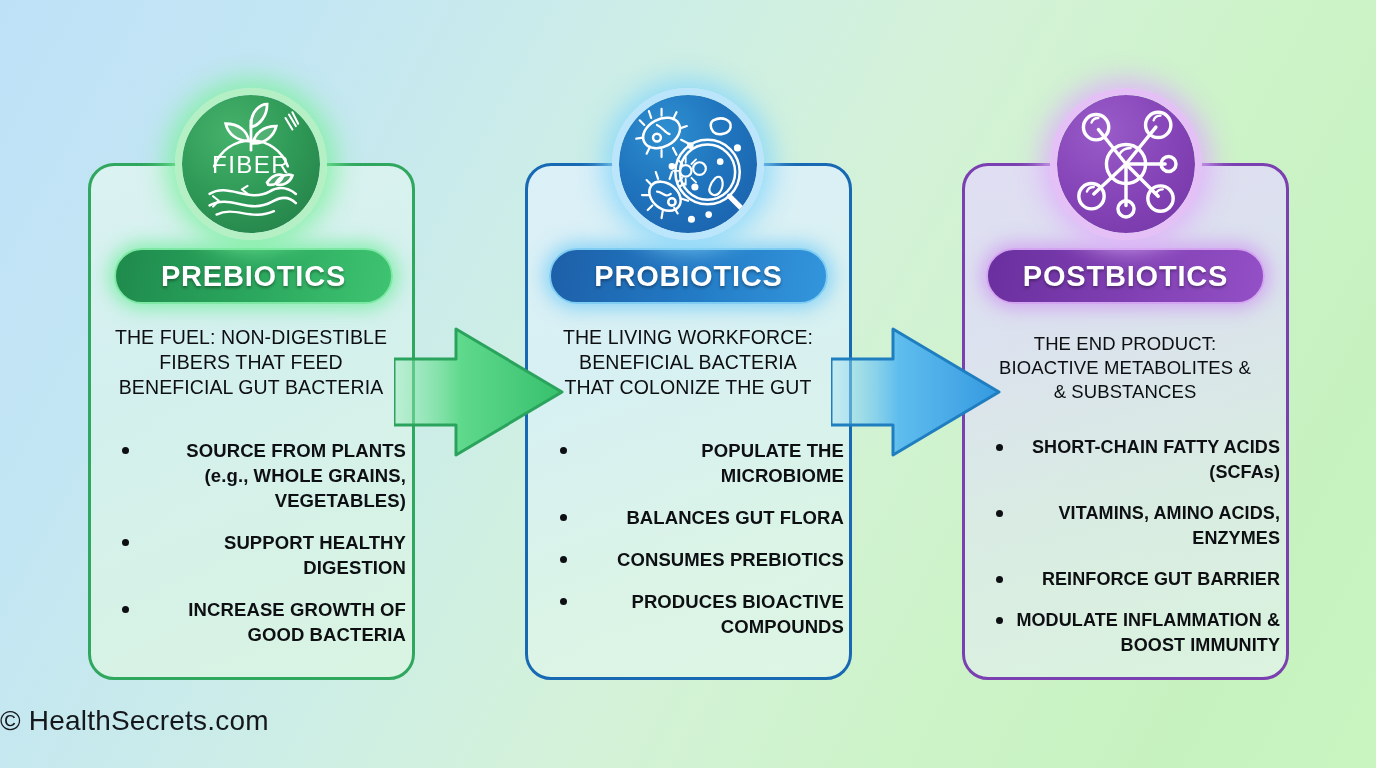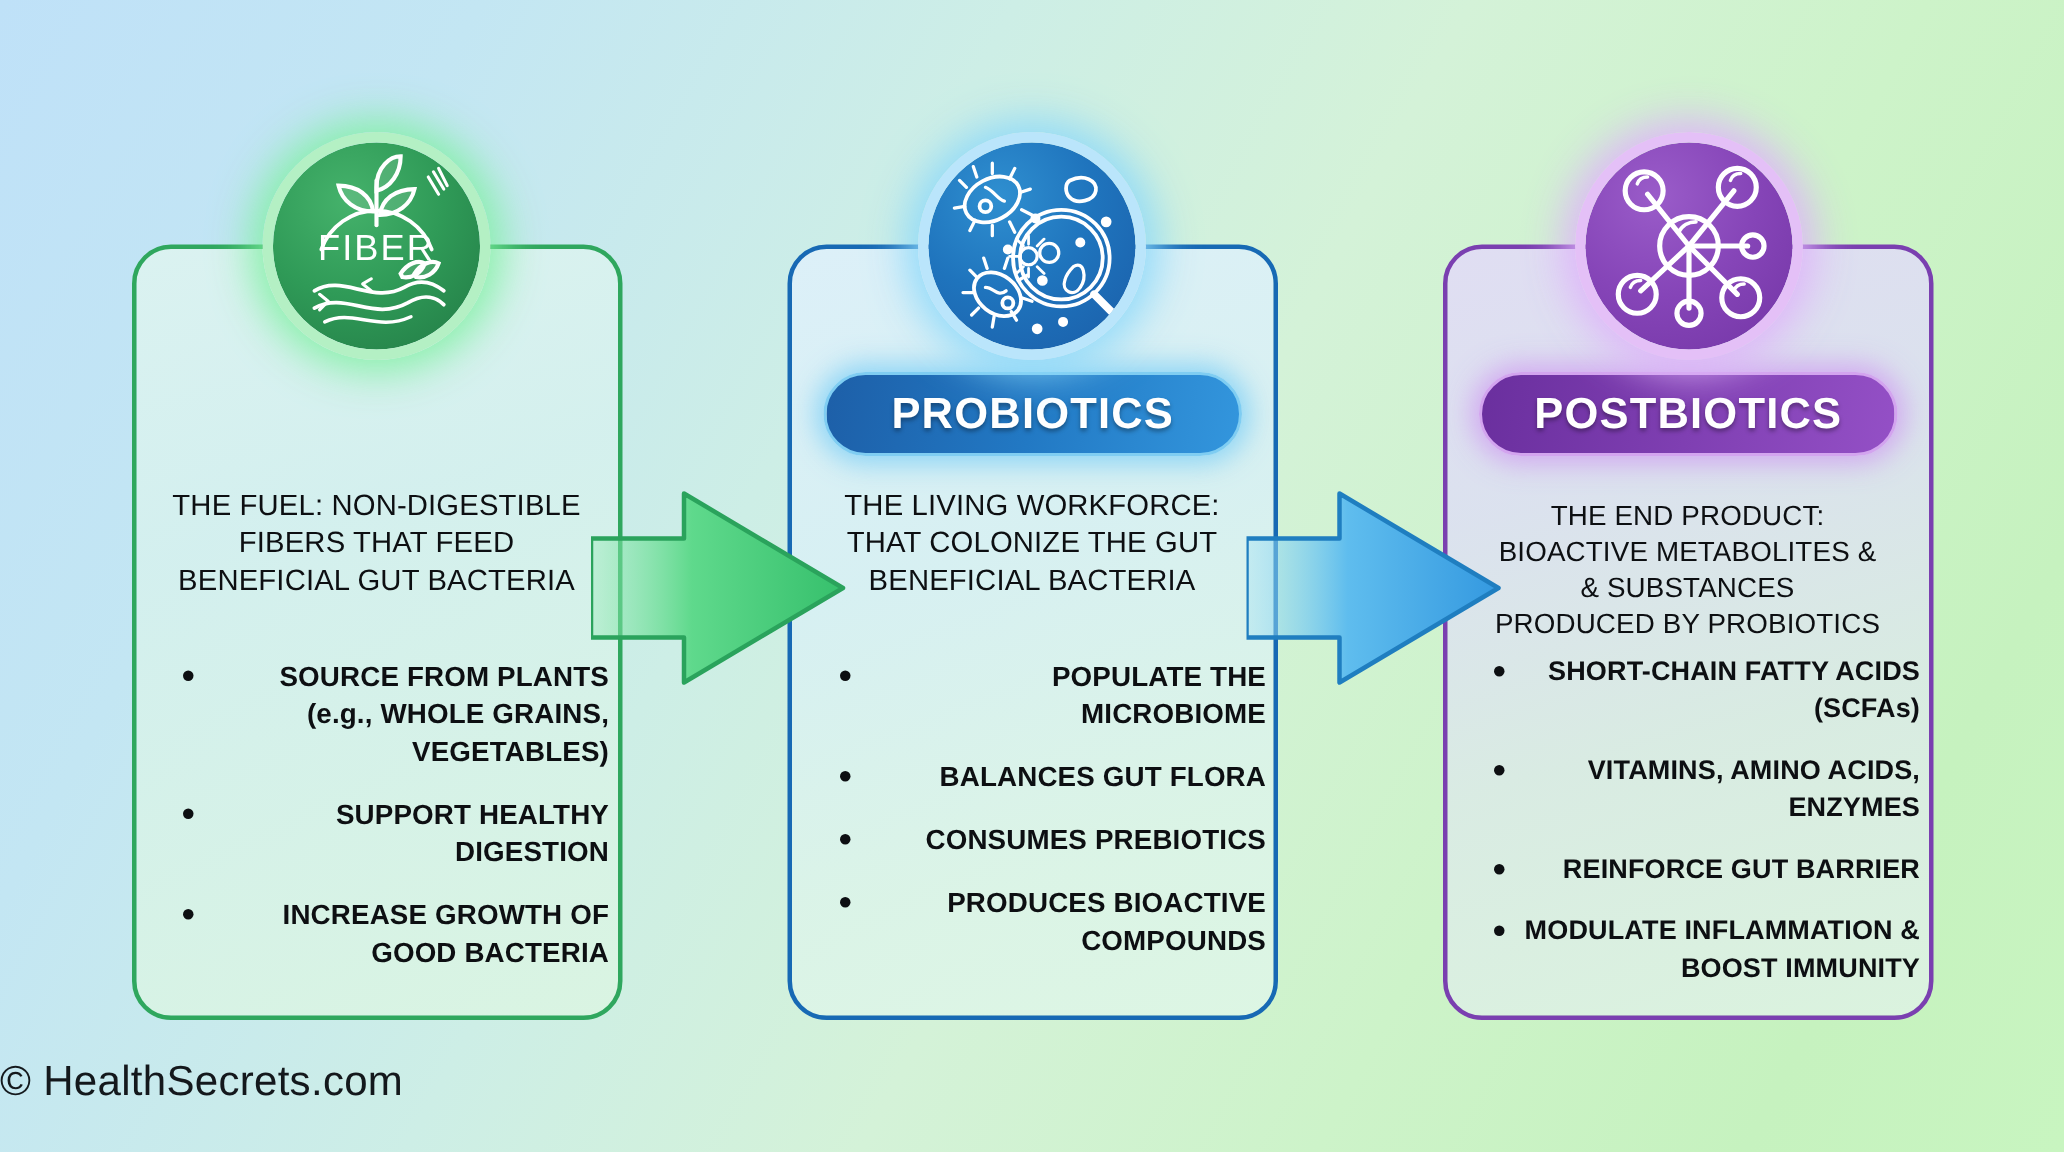--- a/index.html
+++ b/index.html
@@ -355,44 +355,46 @@
           <path d="M30,24 C31,21 33,20 36,20" stroke-width="2"></path>
           <path d="M84,22 C85,19 87,18 90,18" stroke-width="2"></path>
           <path d="M86,86 C87,83 89,82 92,82" stroke-width="2"></path>
           <path d="M26,84 C27,81 29,80 32,80" stroke-width="2"></path>
         </g>
       </svg>
     </div>
     <div class="icon-ring"></div>
   </div>
 
+  <div class="pill pill-1">
+    <span>PREBIOTICS</span>
+  </div>
   <div class="pill pill-2">
     <span>PROBIOTICS</span>
   </div>
   <div class="pill pill-3">
     <span>POSTBIOTICS</span>
   </div>
 
   <div class="desc desc-1">
     <div>THE FUEL: NON-DIGESTIBLE</div>
     <div>FIBERS THAT FEED</div>
     <div>BENEFICIAL GUT BACTERIA</div>
   </div>
 
   <div class="desc desc-2">
     <div>THE LIVING WORKFORCE:</div>
+    <div>BENEFICIAL BACTERIA</div>
     <div>THAT COLONIZE THE GUT</div>
-    <div>BENEFICIAL BACTERIA</div>
   </div>
 
   <div class="desc desc-3" style="top:320px;font-size:18.5px;line-height:24px;">
     <div>THE END PRODUCT:</div>
     <div>BIOACTIVE METABOLITES &amp;</div>
     <div>&amp; SUBSTANCES</div>
-    <div>PRODUCED BY PROBIOTICS</div>
   </div>
 
   <ul class="bullets bullets-1">
     <li>SOURCE FROM PLANTS (e.g., WHOLE GRAINS, VEGETABLES)</li>
     <li>SUPPORT HEALTHY DIGESTION</li>
     <li>INCREASE GROWTH OF GOOD BACTERIA</li>
   </ul>
 
   <ul class="bullets bullets-2">
     <li>POPULATE THE MICROBIOME</li>

